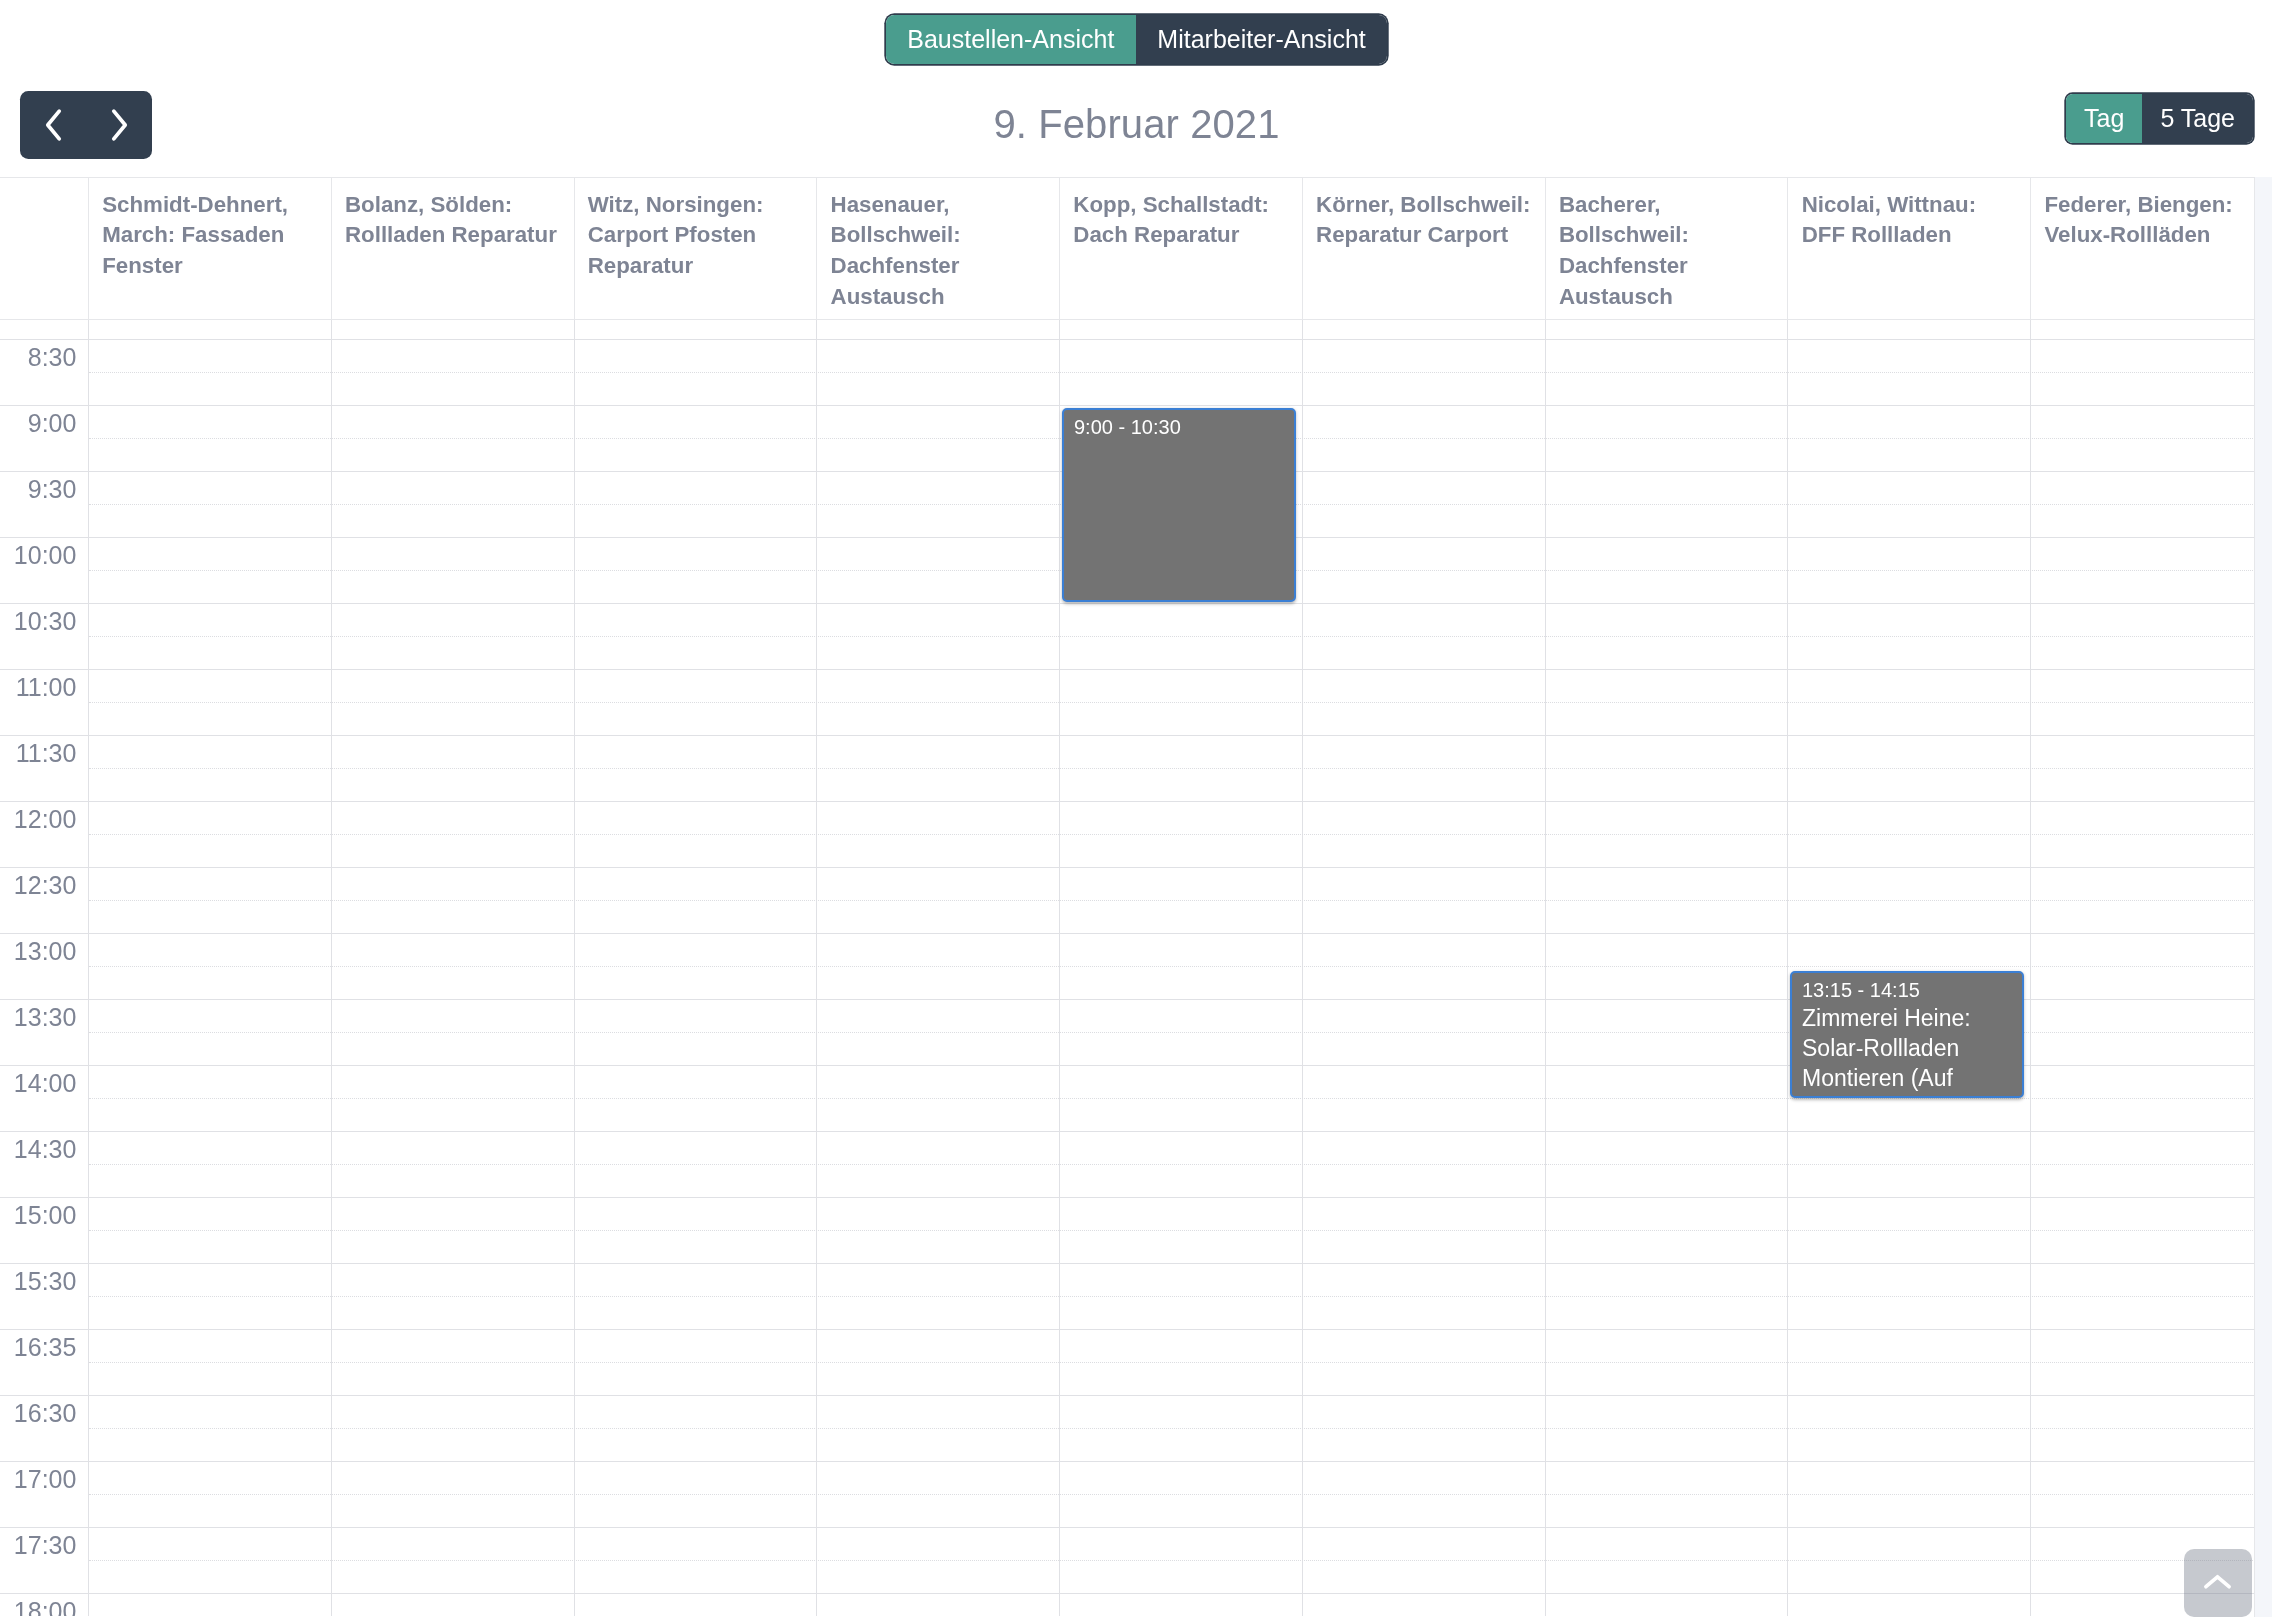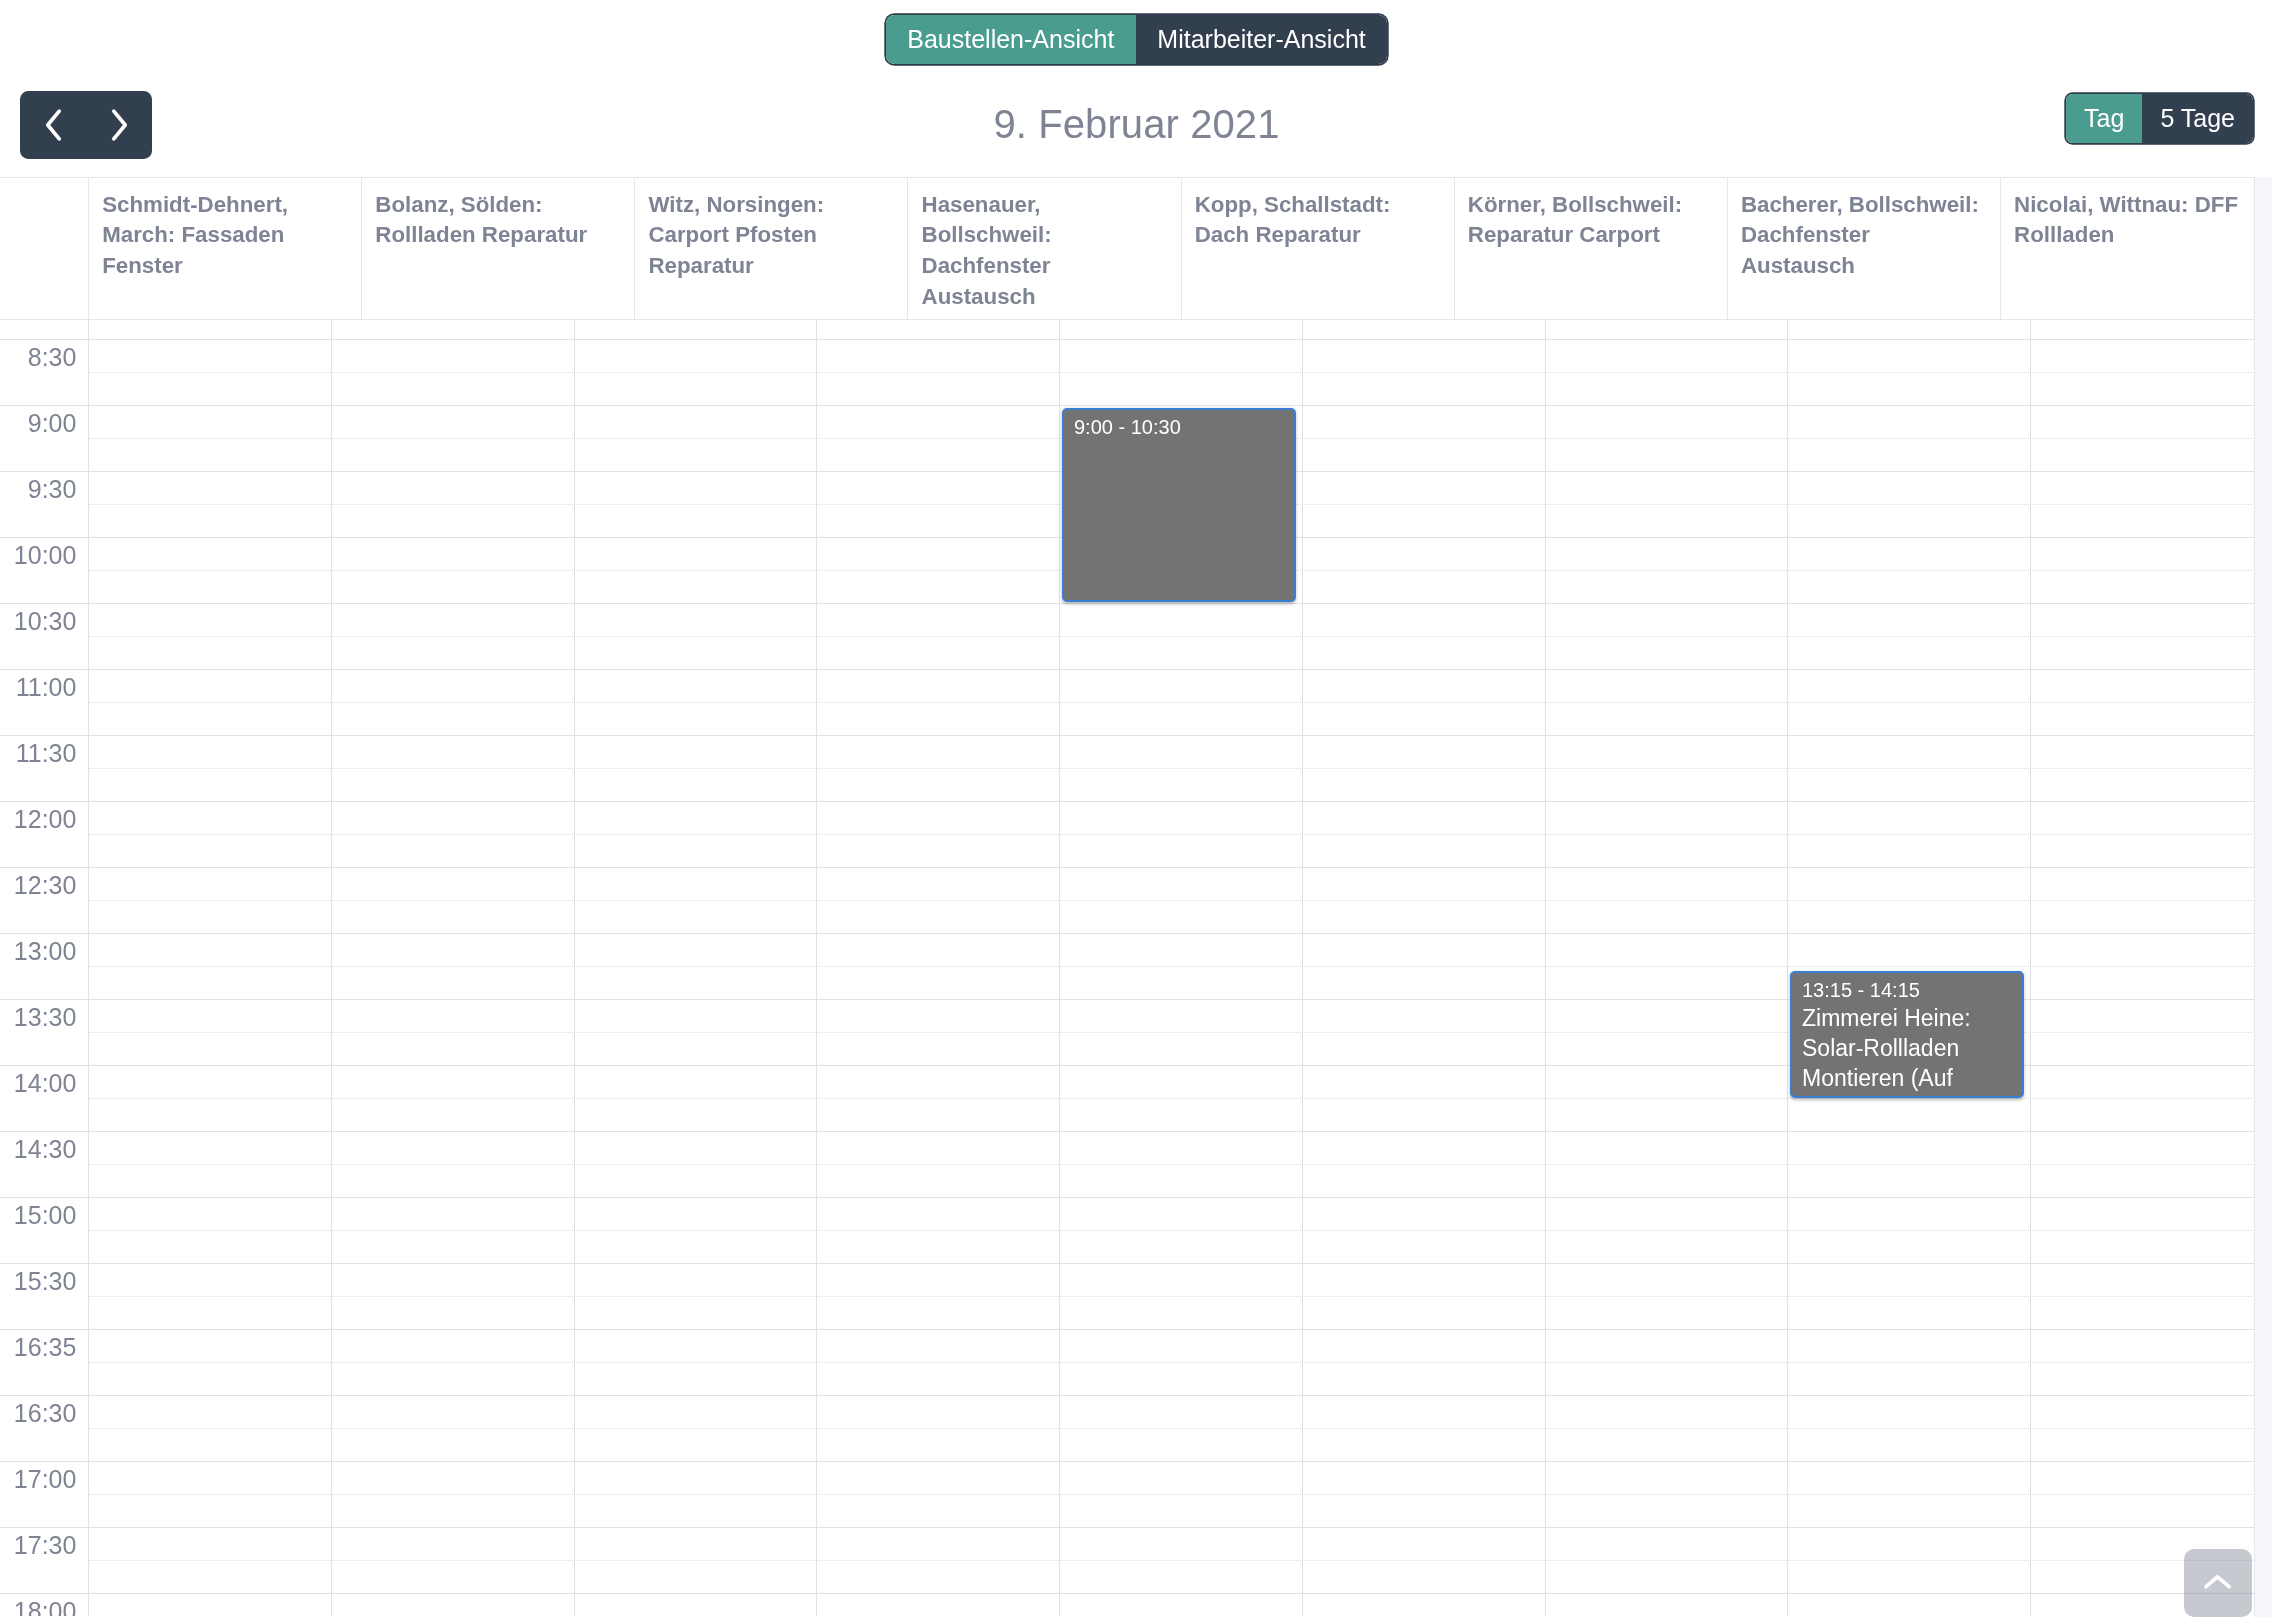--- a/index.html
+++ b/index.html
@@ -290,20 +290,21 @@
   <div class="cal-header">
     <div class="gutter-head"></div>
     <div class="col-head">Schmidt-Dehnert, March: Fassaden Fenster</div>
     <div class="col-head">Bolanz, Sölden: Rollladen Reparatur</div>
     <div class="col-head">Witz, Norsingen: Carport Pfosten Reparatur</div>
     <div class="col-head">Hasenauer, Bollschweil: Dachfenster Austausch</div>
     <div class="col-head">Kopp, Schallstadt: Dach Reparatur</div>
     <div class="col-head">Körner, Bollschweil: Reparatur Carport</div>
     <div class="col-head">Bacherer, Bollschweil: Dachfenster Austausch</div>
     <div class="col-head">Nicolai, Wittnau: DFF Rollladen</div>
+    <div class="col-head">Federer, Biengen: Velux-Rollläden</div>
   </div>
 
   <div class="cal-body">
     <div class="grid-scroll" id="grid-scroll">
 
       <div class="row">
           <div class="time-gutter"></div>
           <div class="slot"></div>
           <div class="slot"></div>
           <div class="slot"></div>

